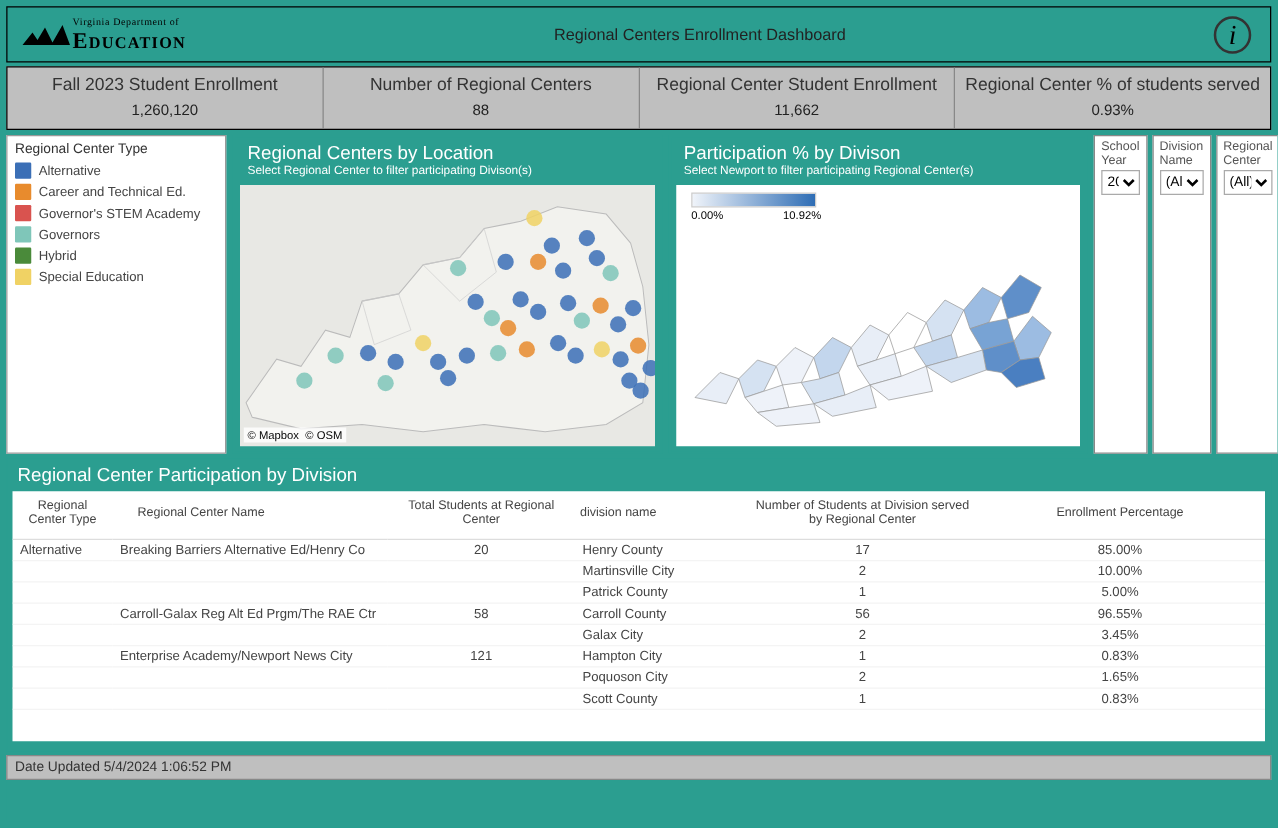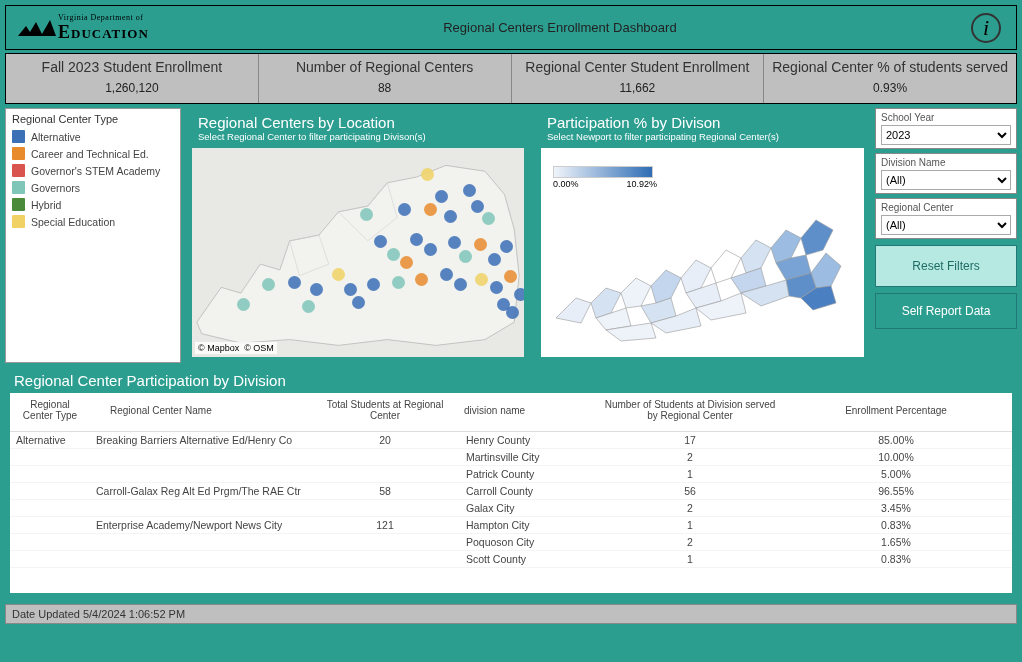--- a/index.html
+++ b/index.html
@@ -30,25 +30,25 @@
   .map-panel { background: #2b9e90; border: 2px solid #2b9e90; flex: 1; display: flex; flex-direction: column; }
   .panel-head { color: #fff; padding: 4px 10px 2px 10px; }
   .panel-title { font-size: 15px; font-weight: 300; }
   .panel-sub { font-size: 9.5px; }
   .map-area { background: #e8e8e4; flex: 1; position: relative; margin: 4px; overflow: hidden; }
   .attrib { position: absolute; bottom: 3px; left: 3px; font-size: 9px; background: rgba(255,255,255,0.8); padding: 1px 3px; }
   .map-dot { position: absolute; width: 13px; height: 13px; border-radius: 50%; opacity: 0.85; }
   
   .part-panel { background: #2b9e90; border: 2px solid #2b9e90; width: 335px; display: flex; flex-direction: column; }
   .part-area { background: #fff; flex: 1; margin: 4px; position: relative; }
-  .gradient-legend { position: absolute; top: 18px; left: 12px; font-size: 9px; }
+  .gradient-legend { position: absolute; top: 6px; left: 12px; font-size: 9px; }
   .grad-bar { width: 100px; height: 12px; background: linear-gradient(to right, #f0f4fa, #2e6db5); border: 1px solid #ccc; }
   .grad-labels { display: flex; justify-content: space-between; width: 104px; margin-top: 1px; }
   
-  .filters { width: 142px; display: flex; flex-direction: column; gap: 4px; }
+  .filters { width: 142px; display: flex; gap: 4px; }
   .filter-group { background: #fff; border: 1px solid #888; padding: 3px 5px; }
   .filter-label { font-size: 10px; color: #555; margin-bottom: 2px; }
   .filter-select { width: 100%; font-size: 11px; border: 1px solid #aaa; height: 20px; background: #fff; }
   .btn { width: 100%; height: 36px; border: 1px solid #277; font-size: 12px; cursor: pointer; margin-top: 2px; display:flex; align-items:center; justify-content:center; }
   .btn-reset { background: #b7e9e3; color: #1e6d63; height: 42px; }
   .btn-self { background: #2b9e90; color: #fff; }
   
   .table-section { background: #2b9e90; margin-top: 4px; border: 1px solid #2b9e90; height: 234px; overflow: hidden; }
   .table-title { color: #fff; font-size: 15px; padding: 4px 8px; font-weight: 300; }
   .table-wrap { background: #fff; margin: 0 4px 4px 4px; height: 200px; overflow: hidden; }

